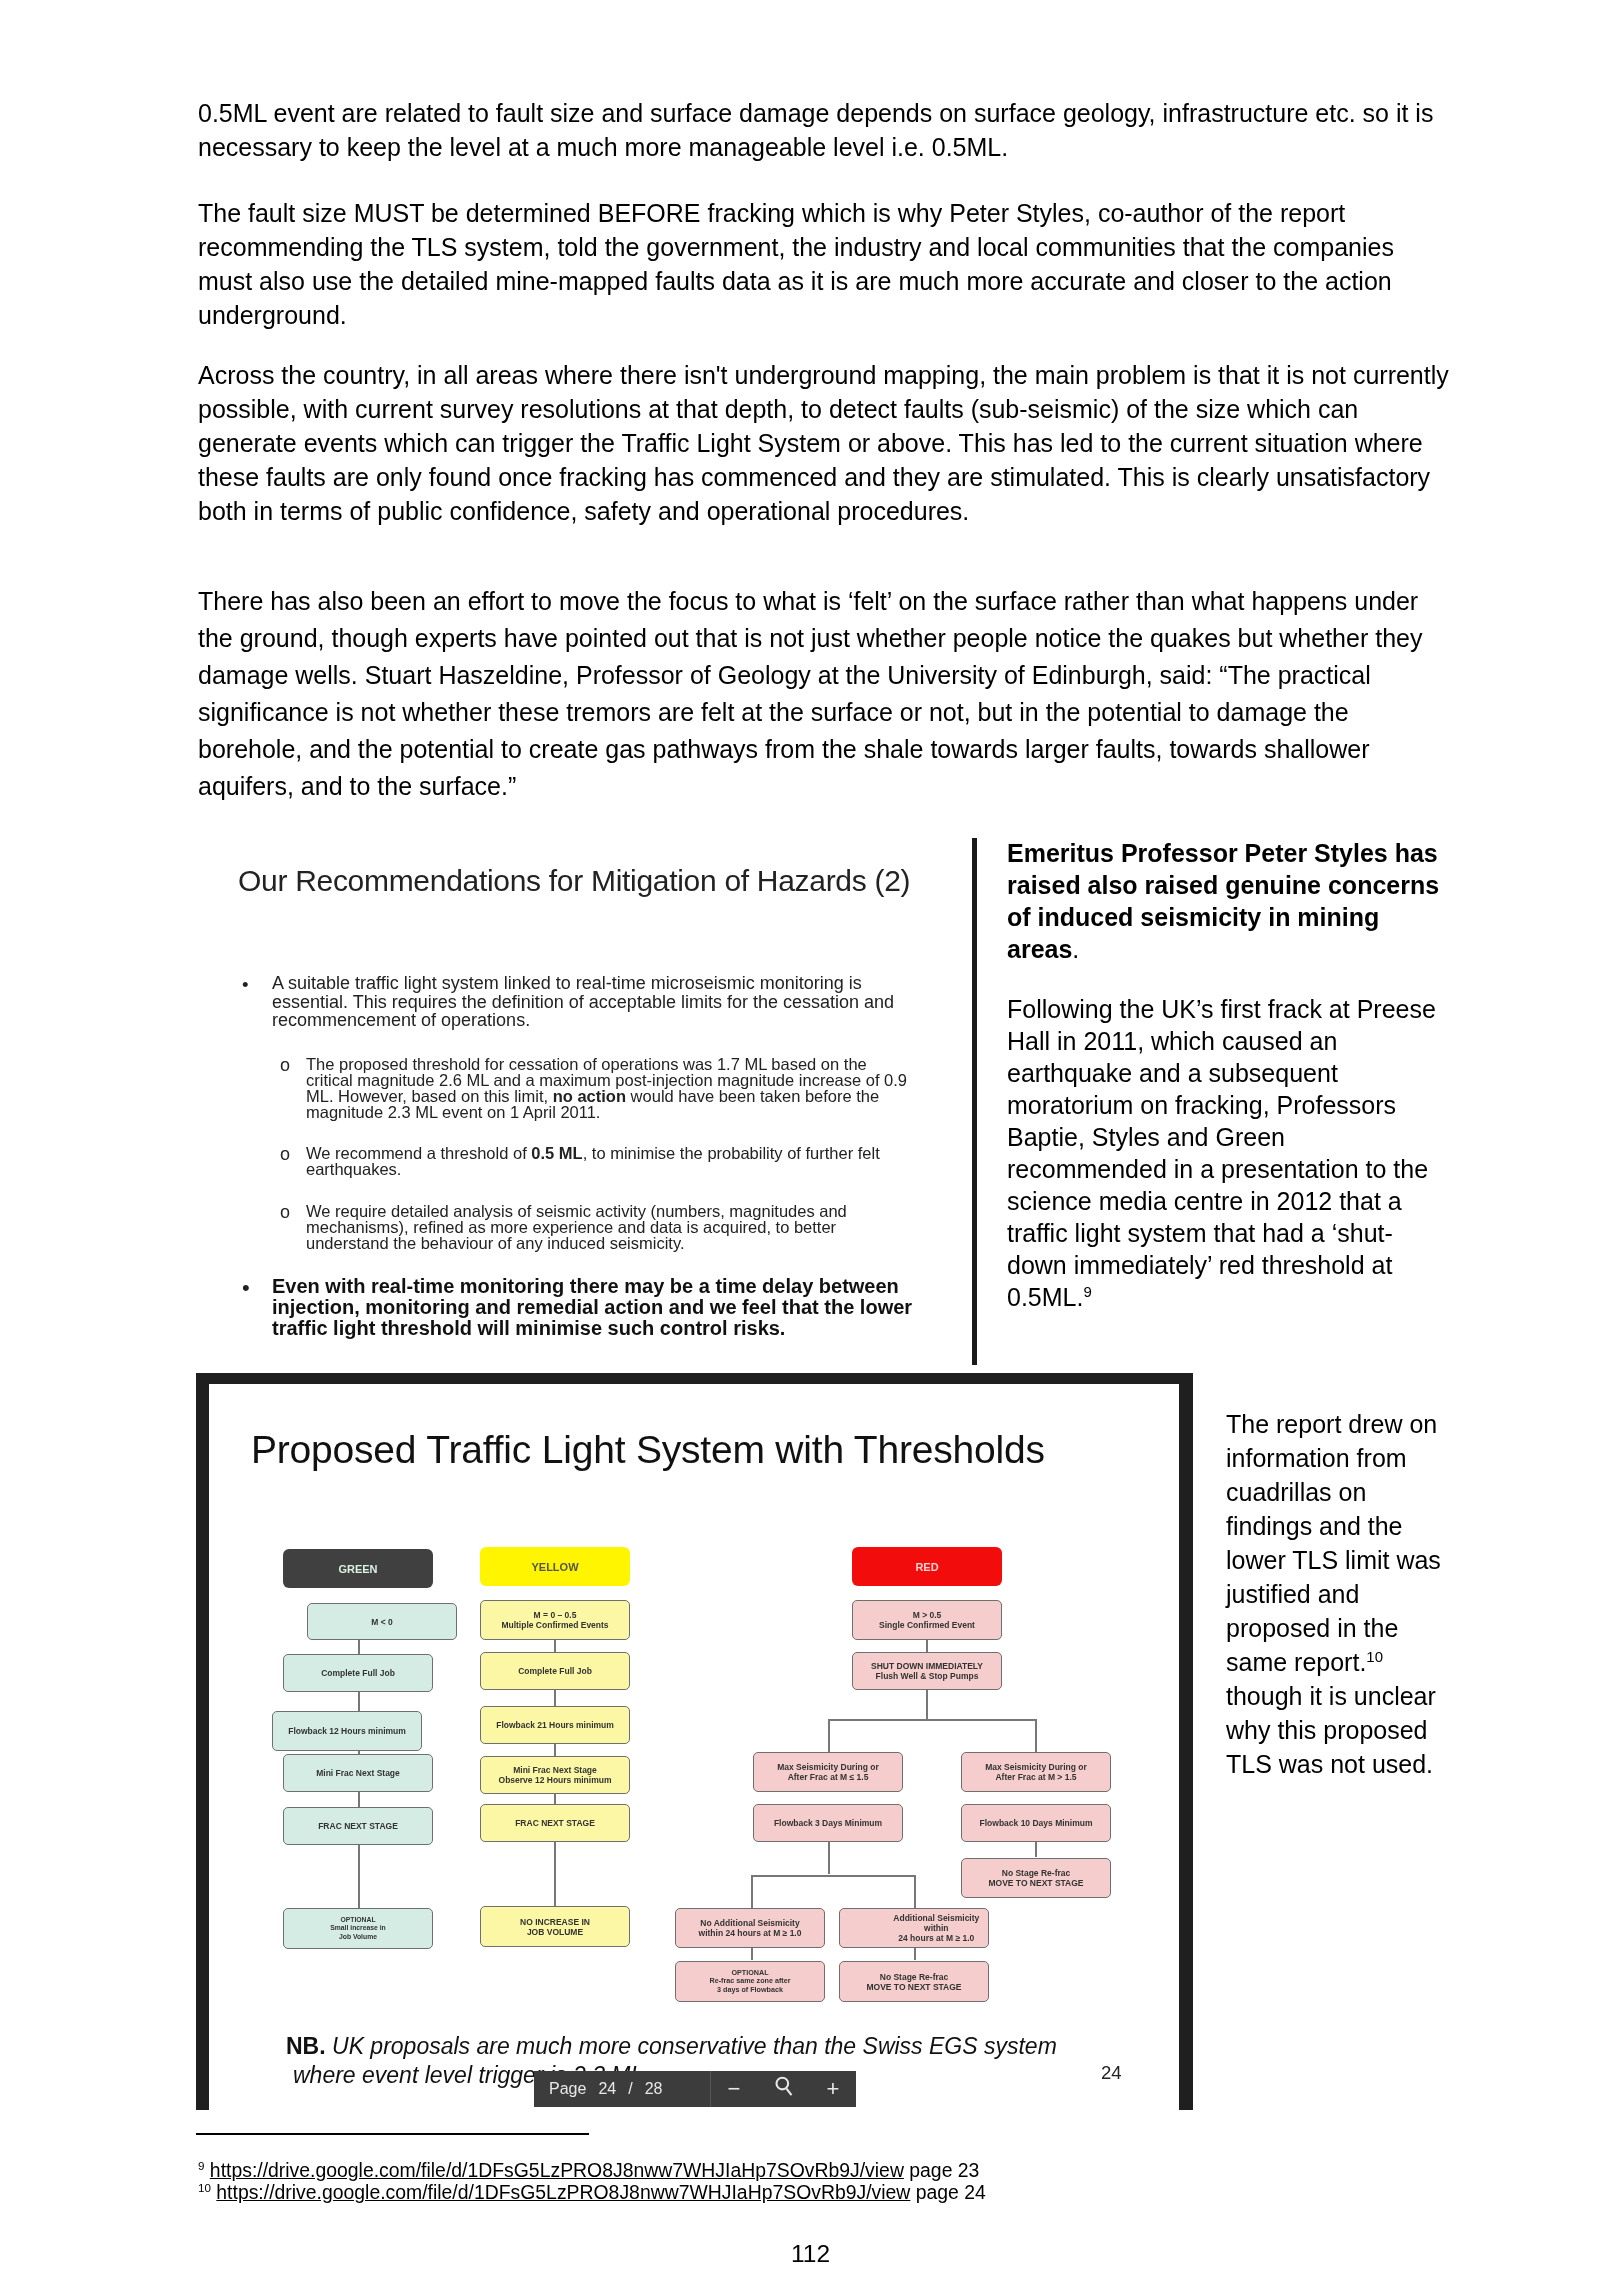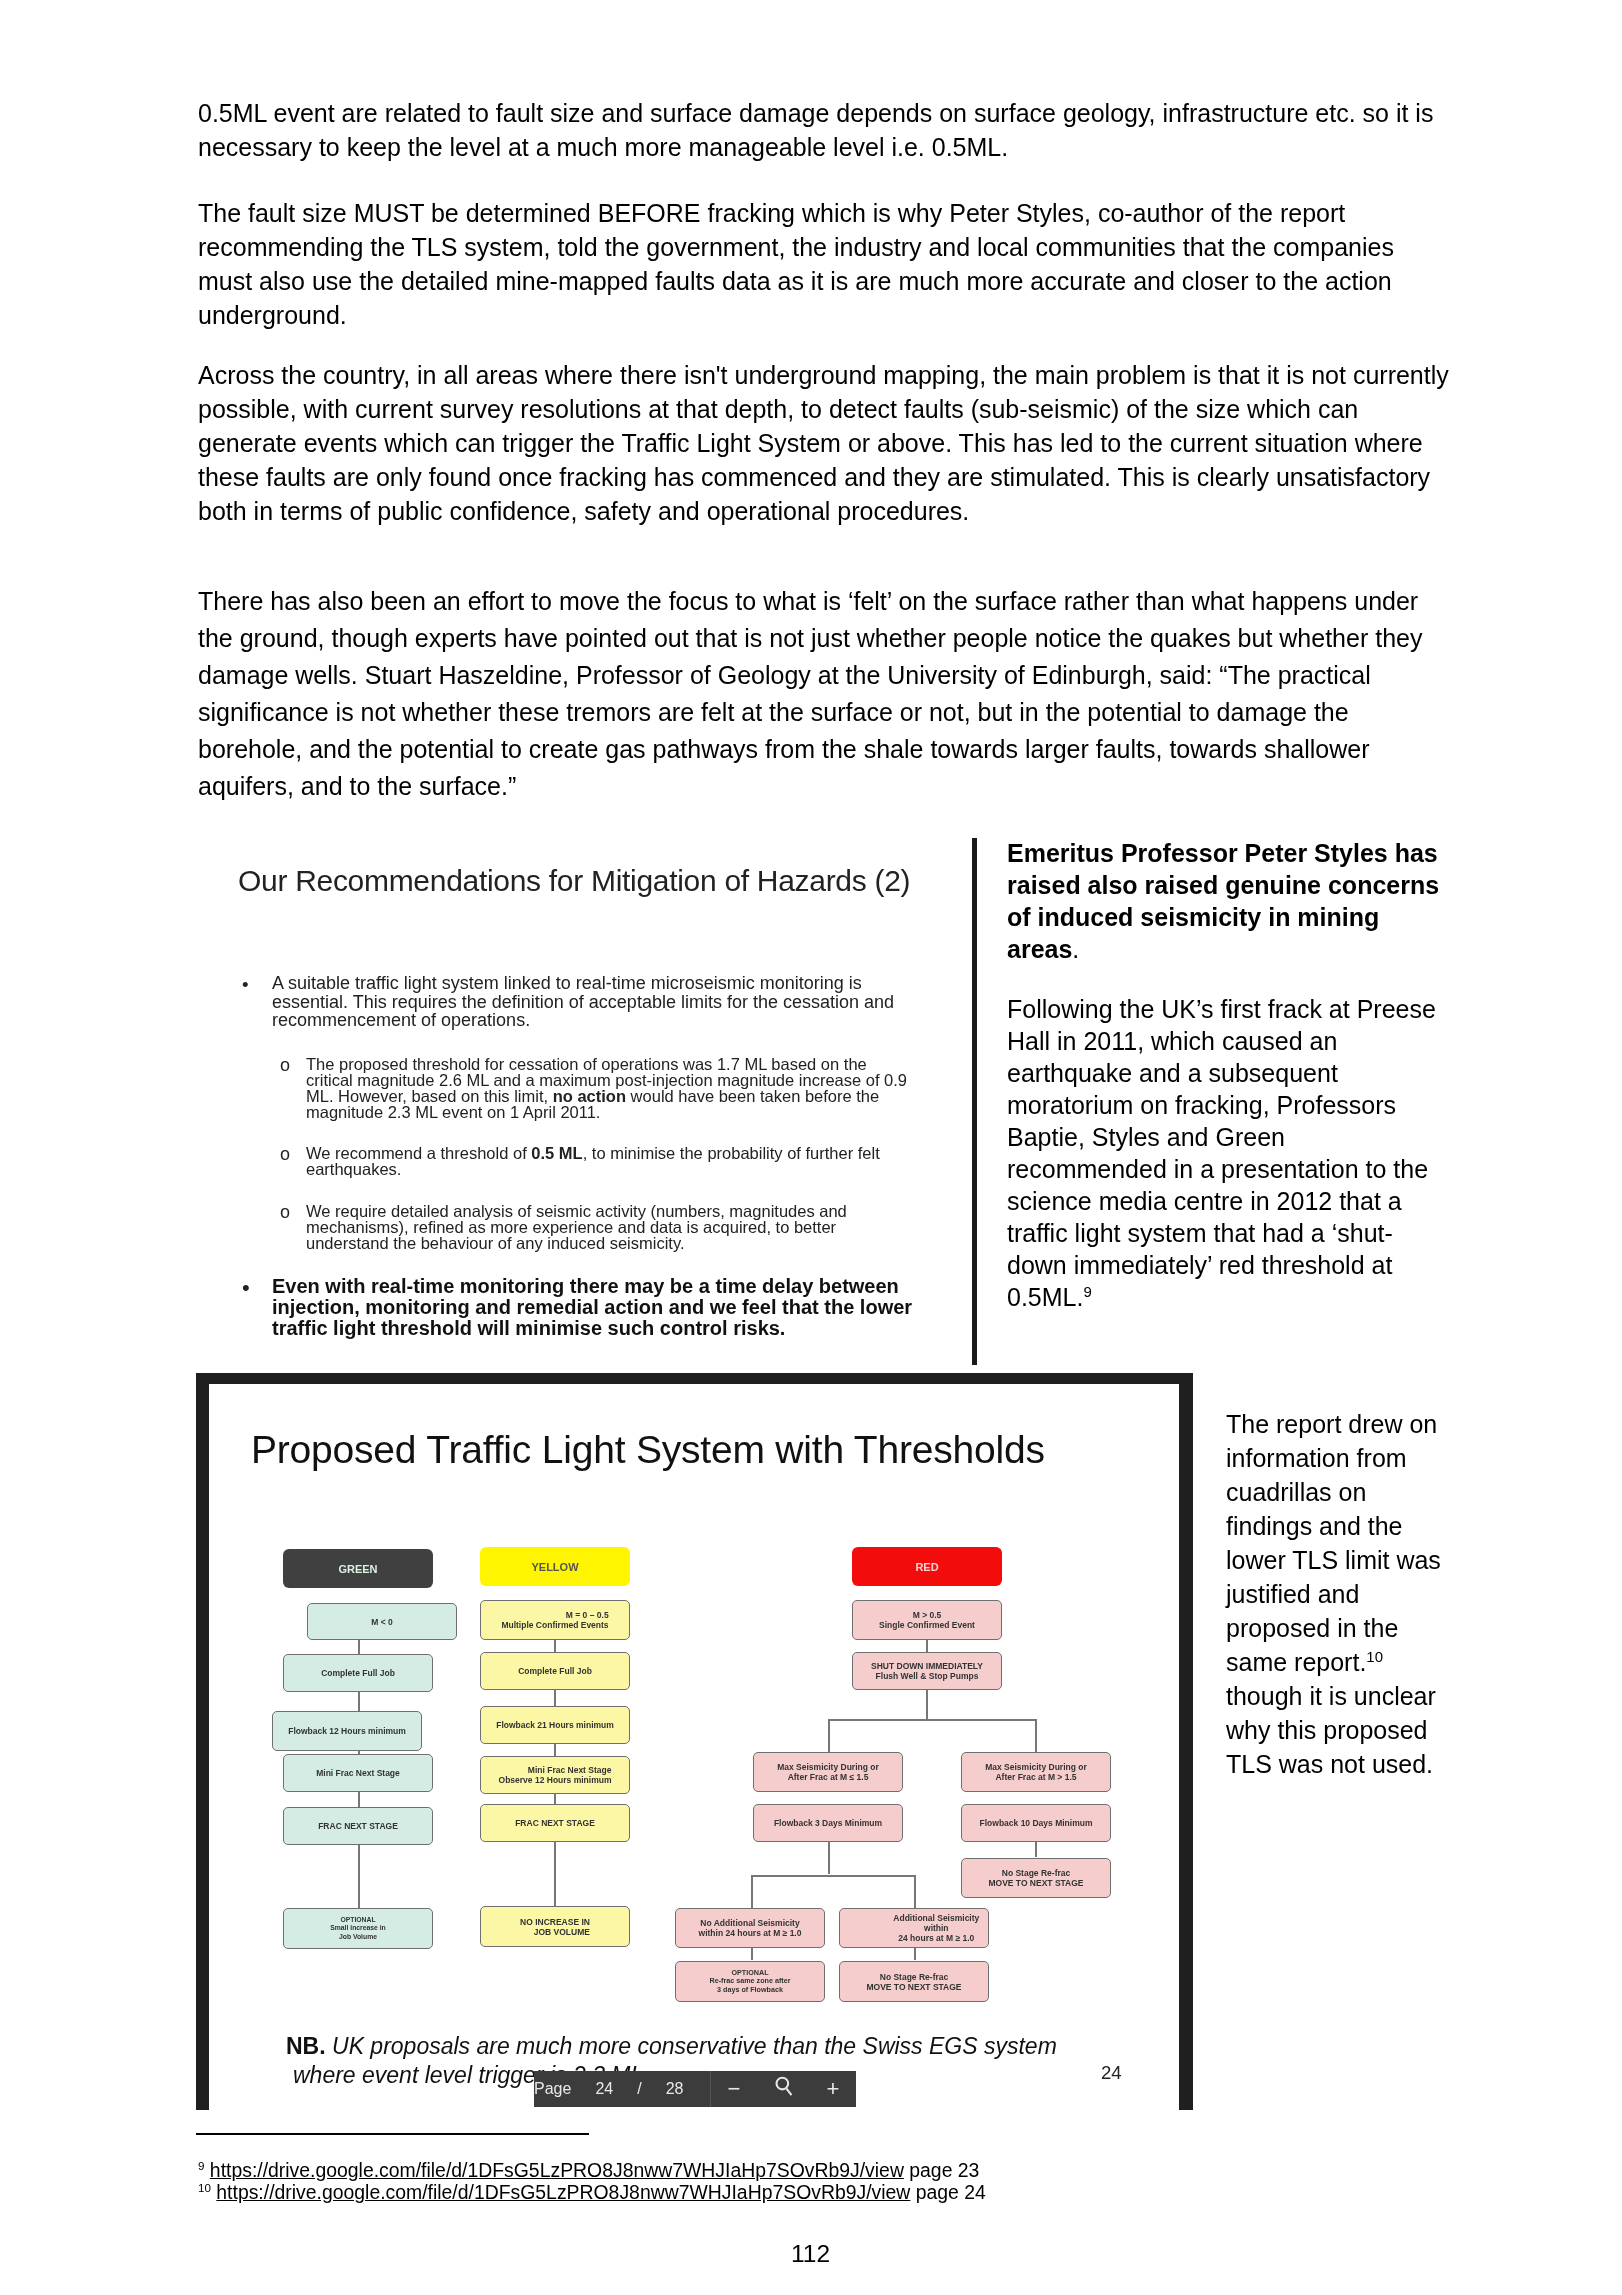--- a/index.html
+++ b/index.html
@@ -12,34 +12,34 @@
   .s1-bold{position:absolute;font-size:20px;line-height:21px;font-weight:bold;color:#111;}
   .bullet{position:absolute;font-size:18.6px;color:#222;}
   .vbar{position:absolute;left:972px;top:838px;width:5px;height:527px;background:#1a1a1a;}
   .side-text{position:absolute;left:1007px;font-size:25px;line-height:32px;}
   
   .frame{position:absolute;left:196px;top:1373px;width:997px;height:737px;background:#1f1f1f;}
   .frame-inner{position:absolute;left:12.7px;top:11px;right:14.4px;bottom:0;background:#fff;}
   .tls-title{position:absolute;left:251px;top:1428px;font-size:39px;color:#111;letter-spacing:-0.2px;}
   .box{position:absolute;border:1.7px solid #6f6f6f;border-radius:5px;display:flex;align-items:center;justify-content:center;text-align:center;font-family:"Liberation Sans",sans-serif;font-weight:bold;font-size:8.5px;line-height:10px;color:#333;box-sizing:border-box;padding:0 3.4px;}
   .g{background:#d4ece4;}
-  .y{background:#fbf7a4;text-align:right;}
+  .y{background:#fbf7a4;}
   .r{background:#f5cdcd;}
   .hdr{border:none;border-radius:6px;font-size:11px;}
   .hdr.gh{background:#404040;color:#d9f2e1;}
   .hdr.yh{background:#fff500;color:#555;}
   .hdr.rh{background:#f20c0c;color:#fad0d0;}
   .ln{position:absolute;background:#777;}
   .nb{position:absolute;left:286px;top:2033px;font-size:23px;color:#111;}
   .nb b{font-style:normal;}
   .nb i{font-style:italic;}
   .nb2{position:absolute;left:293px;top:2062px;font-size:23px;font-style:italic;color:#111;}
   .slide-num{position:absolute;left:1101px;top:2062px;font-size:18.6px;color:#222;}
   .toolbar{position:absolute;left:534px;top:2071px;width:322px;height:36px;background:#3c3c3c;display:flex;align-items:center;color:#e8e8e8;font-size:16px;}
-  .tb-page{display:flex;align-items:center;gap:24px;width:177px;height:100%;border-right:0.8px solid #555;box-sizing:border-box;}
+  .tb-page{display:flex;align-items:center;gap:12px;padding-left:15px;width:177px;height:100%;border-right:0.8px solid #555;box-sizing:border-box;}
   .tb-ctrl{display:flex;align-items:center;justify-content:space-around;flex:1;height:100%;font-size:22px;}
   .right-text{position:absolute;left:1226px;top:1407px;font-size:25px;line-height:34px;width:220px;}
   .fn-rule{position:absolute;left:196px;top:2133px;width:393px;height:1.7px;background:#000;}
   .fn{position:absolute;left:198px;font-size:19.4px;line-height:22px;}
   .fn a{color:#000;text-decoration:underline;}
   .pagenum{position:absolute;left:791px;top:2240px;font-size:24.5px;}
 </style>
 </head>
 <body>
 

